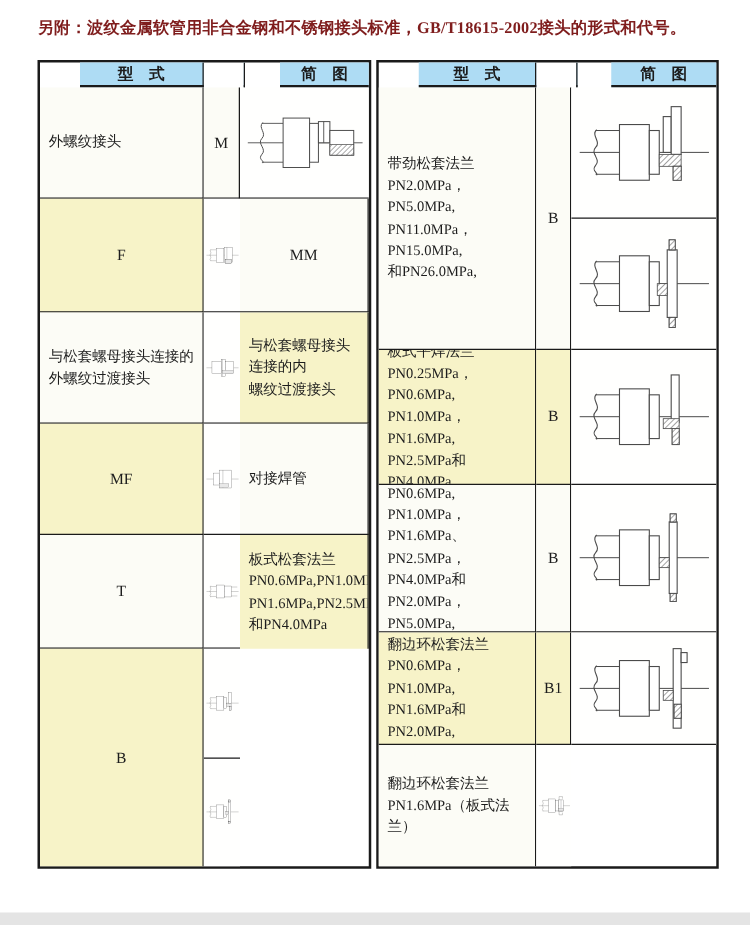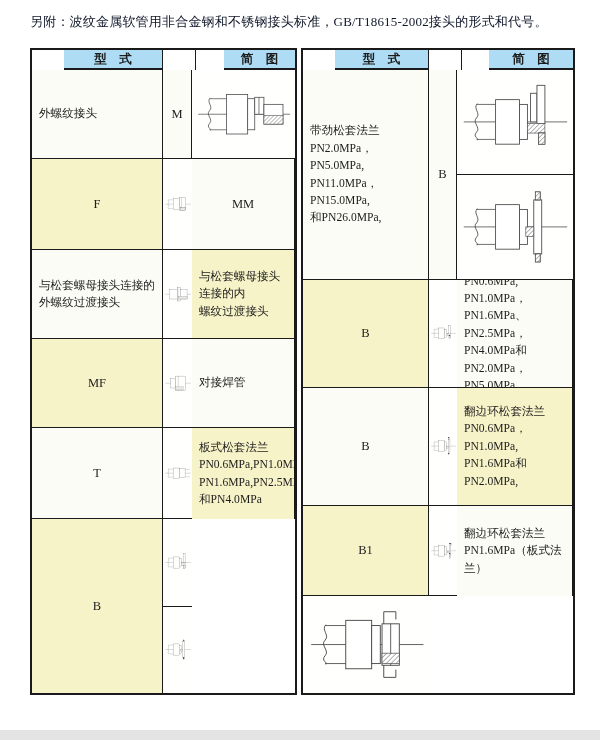--- a/index.html
+++ b/index.html
@@ -4,21 +4,21 @@
 <style>
   :root{ --bd:#1a1a1a; }
   html,body{margin:0;padding:0;}
   body{
     width:600px;height:740px;position:relative;background:#ffffff;
     font-family:"Liberation Serif","DejaVu Serif",serif;color:#111;
     overflow:hidden;
   }
   .doc-title{
     position:absolute;left:30px;top:13px;width:552px;
-    font-size:13px;font-weight:normal;letter-spacing:.2px;color:#0f172a;
+    font-size:13px;font-weight:bold;letter-spacing:.2px;color:#7f1d1d;
   }
   .tbl{
     position:absolute;top:48px;background:#fff;
     border:2px solid var(--bd);display:grid;box-sizing:border-box;
   }
   .tbl-left{left:30px;width:267px;height:647px;grid-template-columns:131px 29px 1fr;}
   .tbl-right{left:301px;width:274px;height:647px;grid-template-columns:126px 28px 1fr;}
   .cell{
     box-sizing:border-box;border-right:1px solid var(--bd);border-bottom:1px solid var(--bd);
     display:flex;align-items:center;justify-content:center;overflow:hidden;background:#fcfcf6;
@@ -266,20 +266,26 @@
             <rect x="94" y="16" width="10" height="68" fill="#ffffff" stroke="#4a4a4a" stroke-width="1.1"></rect>
             <rect x="96" y="6" width="6" height="10" fill="#ffffff" stroke="#4a4a4a" stroke-width="1.1"></rect>
             <rect x="96" y="6" width="6" height="10" fill="url(#hatchp)" stroke="#4a4a4a" stroke-width="0.8"></rect>
             <rect x="84" y="50" width="10" height="12" fill="url(#hatchp)" stroke="#4a4a4a" stroke-width="0.8"></rect>
             <rect x="96" y="84" width="6" height="10" fill="#ffffff" stroke="#4a4a4a" stroke-width="1.1"></rect>
             <rect x="96" y="84" width="6" height="10" fill="url(#hatchp)" stroke="#4a4a4a" stroke-width="0.8"></rect>
           </svg>
         </div>
       </div>
     </div>
+    <div class="cell type-cell hl">
+      <div class="type-text">板式平焊法兰
+PN0.25MPa，PN0.6MPa,
+PN1.0MPa，PN1.6MPa,
+PN2.5MPa和PN4.0MPa,</div>
+    </div>
     <div class="cell hl">
       <span class="code-text">B</span>
     </div>
     <div class="cell diag nr">
       <div class="dstack">
         <div class="dsub">
           <svg viewBox="0 0 140 100" preserveAspectRatio="xMidYMid meet">
             <line x1="6" y1="50" x2="136" y2="50" stroke="#4a4a4a" stroke-width="1"></line>
             <path d="M23,27 C17,33 28,39 22,45 C16,51 28,57 22,63 C17,69 25,70 23,73" fill="none" stroke="#4a4a4a" stroke-width="1.1"></path>
             <line x1="22" y1="28" x2="46" y2="28" stroke="#4a4a4a" stroke-width="1"></line>

